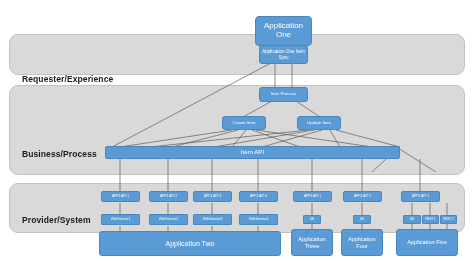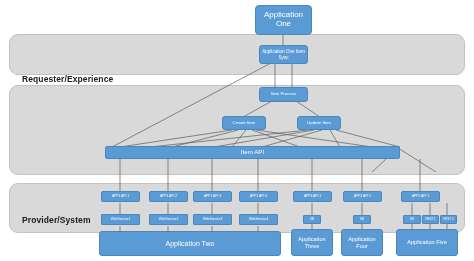--- a/index.html
+++ b/index.html
@@ -16,40 +16,41 @@
   
   #wires{position:absolute;left:0;top:0;width:474px;height:261px;
          pointer-events:none;}
 
   
   .node{position:absolute;box-sizing:border-box;background:#5b9bd5;
         border:1px solid #4a87bd;border-radius:3px;color:#ffffff;
         display:flex;align-items:center;justify-content:center;
         text-align:center;line-height:1.12;overflow:hidden;
         padding:1px 2px;}
-  .n-app1{font-size:8px;border-radius:4px;}
+  .n-app1{font-size:8px;border-radius:4px;margin-top:11px;}
   .n-sync{font-size:4.6px;}
   .n-proc{font-size:4.4px;}
   .n-mid{font-size:4.4px;}
   .n-api-bar{font-size:6.2px;border-radius:2px;}
   .n-api{font-size:3.3px;border-radius:2px;}
   .n-ws{font-size:3.3px;border-radius:1px;}
   .n-badge{font-size:2.9px;border-radius:1px;line-height:1.05;}
   .n-appwide{font-size:7px;border-radius:3px;}
   .n-appsm{font-size:5.6px;border-radius:3px;}
 </style>
 </head>
 <body>
 
 <div id="canvas">
 
   <div class="lane" style="left:9px;top:34px;width:456px;height:41px;"></div>
   <div class="lane-label" style="left:22px;top:50px;">Requester/Experience</div>
 
   <div class="lane" style="left:9px;top:85px;width:456px;height:90px;"></div>
+  <div class="lane-label" style="left:22px;top:125px;">Business/Process</div>
 
   <div class="lane" style="left:9px;top:183px;width:456px;height:50px;"></div>
   <div class="lane-label" style="left:22px;top:191px;">Provider/System</div>
 
   <svg id="wires" viewBox="0 0 474 261" preserveAspectRatio="none">
     <g stroke="#5a5a5a" stroke-width="0.7" fill="none">
 
       <line x1="283" y1="34" x2="283" y2="45"></line>
 
       <line x1="275" y1="63" x2="275" y2="88"></line>

